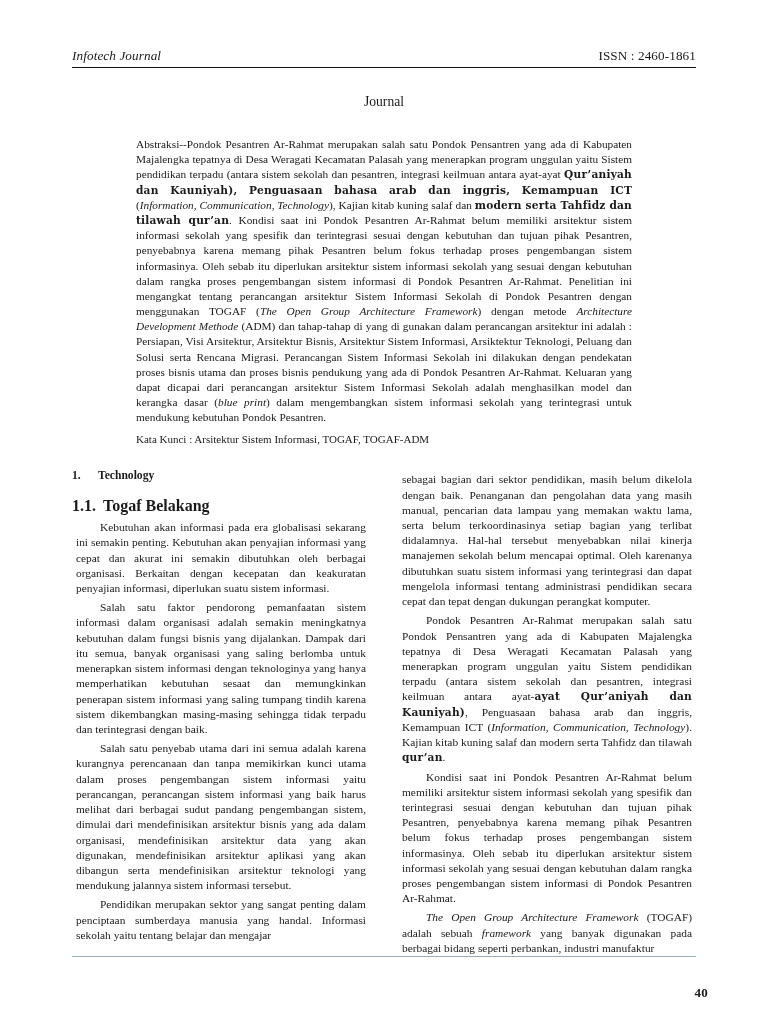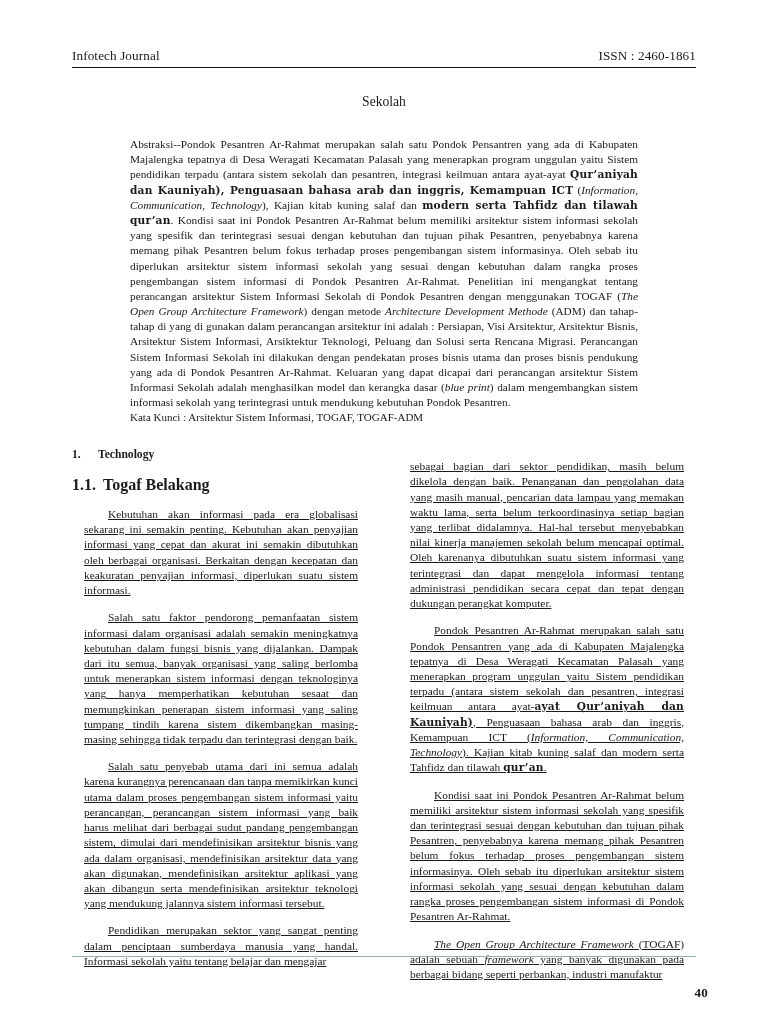--- a/index.html
+++ b/index.html
@@ -27,20 +27,21 @@
 
   
   .running-head {
     display: flex;
     justify-content: space-between;
     align-items: baseline;
     font-size: 13.2px;
     padding-bottom: 3px;
   }
   .running-head .journal-name {
+    font-style: italic;
     letter-spacing: 0.1px;
   }
   .running-head .issn {
     font-style: normal;
     letter-spacing: 0.1px;
   }
   .head-rule {
     border: 0;
     border-top: 1.6px solid #111;
     margin: 0 0 26px 0;
@@ -65,21 +66,21 @@
   }
 
   
   .abstract {
     margin: 27px 58px 0 58px;
     font-size: 11.3px;
     line-height: 1.345;
     text-align: justify;
     text-justify: inter-word;
   }
-  .abstract p { margin: 0; }
+  .abstract p { margin: 6px; }
   .keywords {
     margin: 0;
     font-size: 11px;
     line-height: 1.345;
     text-align: left;
   }
   
   .ar {
     font-family: "DejaVu Serif", "Liberation Serif", serif;
     font-weight: bold;
@@ -96,23 +97,22 @@
   }
   .col {
     flex: 1 1 0;
     min-width: 0;
     font-size: 11.4px;
     line-height: 1.335;
     text-align: justify;
     text-justify: inter-word;
   }
   .col p {
-    margin: 12px;
+    margin: 4px;
     text-indent: 24px;
-    text-decoration: underline;
   }
   .col p.noindent { text-indent: 0; }
 
   h2.sec {
     font-size: 11.6px;
     font-weight: bold;
     margin: 0 0 11px 0;
     text-align: left;
     display: flex;
     gap: 12px;
@@ -152,21 +152,21 @@
 
 <div class="page">
 
   <div class="running-head">
     <span class="journal-name">Infotech Journal</span>
     <span class="issn">ISSN : 2460-1861</span>
   </div>
   <hr class="head-rule">
 
 
-  <div class="author">Sekolah</div>
+  <div class="author">Journal</div>
 
   <div class="abstract">
     <p><span>Abstraksi--Pondok Pesantren Ar-Rahmat merupakan salah satu Pondok Pensantren yang ada di Kabupaten Majalengka tepatnya di Desa Weragati Kecamatan Palasah yang menerapkan program unggulan yaitu Sistem pendidikan terpadu (antara sistem sekolah dan pesantren, integrasi keilmuan antara ayat-ayat </span><span class="ar">Qur’aniyah dan Kauniyah), Penguasaan bahasa arab dan inggris, Kemampuan ICT</span><span> (</span><span class="it">Information, Communication, Technology</span><span>), Kajian kitab kuning salaf dan </span><span class="ar">modern serta Tahfidz dan tilawah qur’an</span><span>. Kondisi saat ini Pondok Pesantren Ar-Rahmat belum memiliki arsitektur sistem informasi sekolah yang spesifik dan terintegrasi sesuai dengan kebutuhan dan tujuan pihak Pesantren, penyebabnya karena memang pihak Pesantren belum fokus terhadap proses pengembangan sistem informasinya. Oleh sebab itu diperlukan arsitektur sistem informasi sekolah yang sesuai dengan kebutuhan dalam rangka proses pengembangan sistem informasi di Pondok Pesantren Ar-Rahmat. Penelitian ini mengangkat tentang perancangan arsitektur Sistem Informasi Sekolah di Pondok Pesantren dengan menggunakan TOGAF (</span><span class="it">The Open Group Architecture Framework</span><span>) dengan metode </span><span class="it">Architecture Development Methode</span><span> (ADM) dan tahap-tahap di yang di gunakan dalam perancangan arsitektur ini adalah : Persiapan, Visi Arsitektur, Arsitektur Bisnis, Arsitektur Sistem Informasi, Arsiktektur Teknologi, Peluang dan Solusi serta Rencana Migrasi. Perancangan Sistem Informasi Sekolah ini dilakukan dengan pendekatan proses bisnis utama dan proses bisnis pendukung yang ada di Pondok Pesantren Ar-Rahmat. Keluaran yang dapat dicapai dari perancangan arsitektur Sistem Informasi Sekolah adalah menghasilkan model dan kerangka dasar (</span><span class="it">blue print</span><span>) dalam mengembangkan sistem informasi sekolah yang terintegrasi untuk mendukung kebutuhan Pondok Pesantren.</span></p>
     <p class="keywords">Kata Kunci : Arsitektur Sistem Informasi, TOGAF, TOGAF-ADM</p>
   </div>
 
   <div class="columns">
 
     <div class="col">
       <h2 class="sec">

